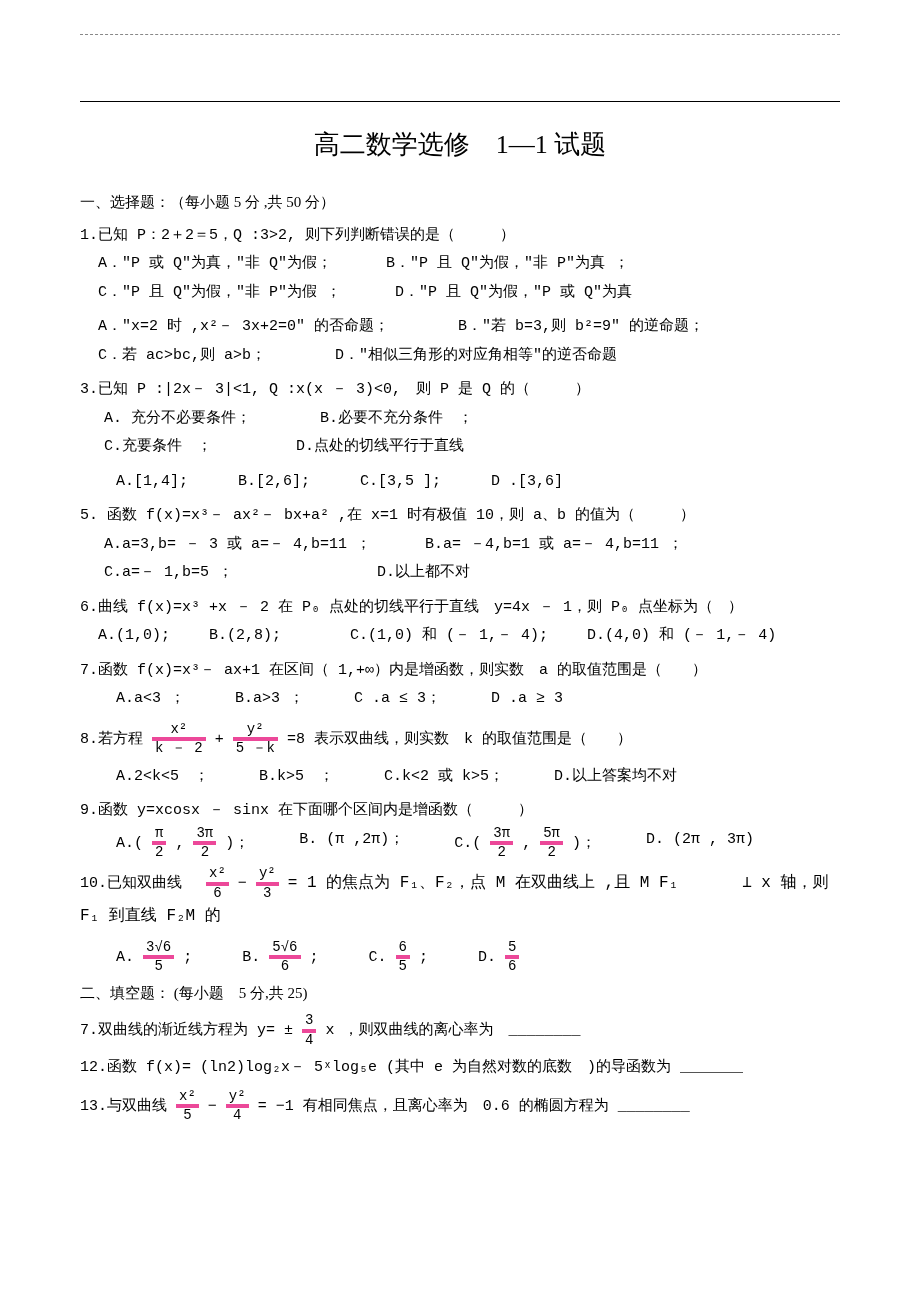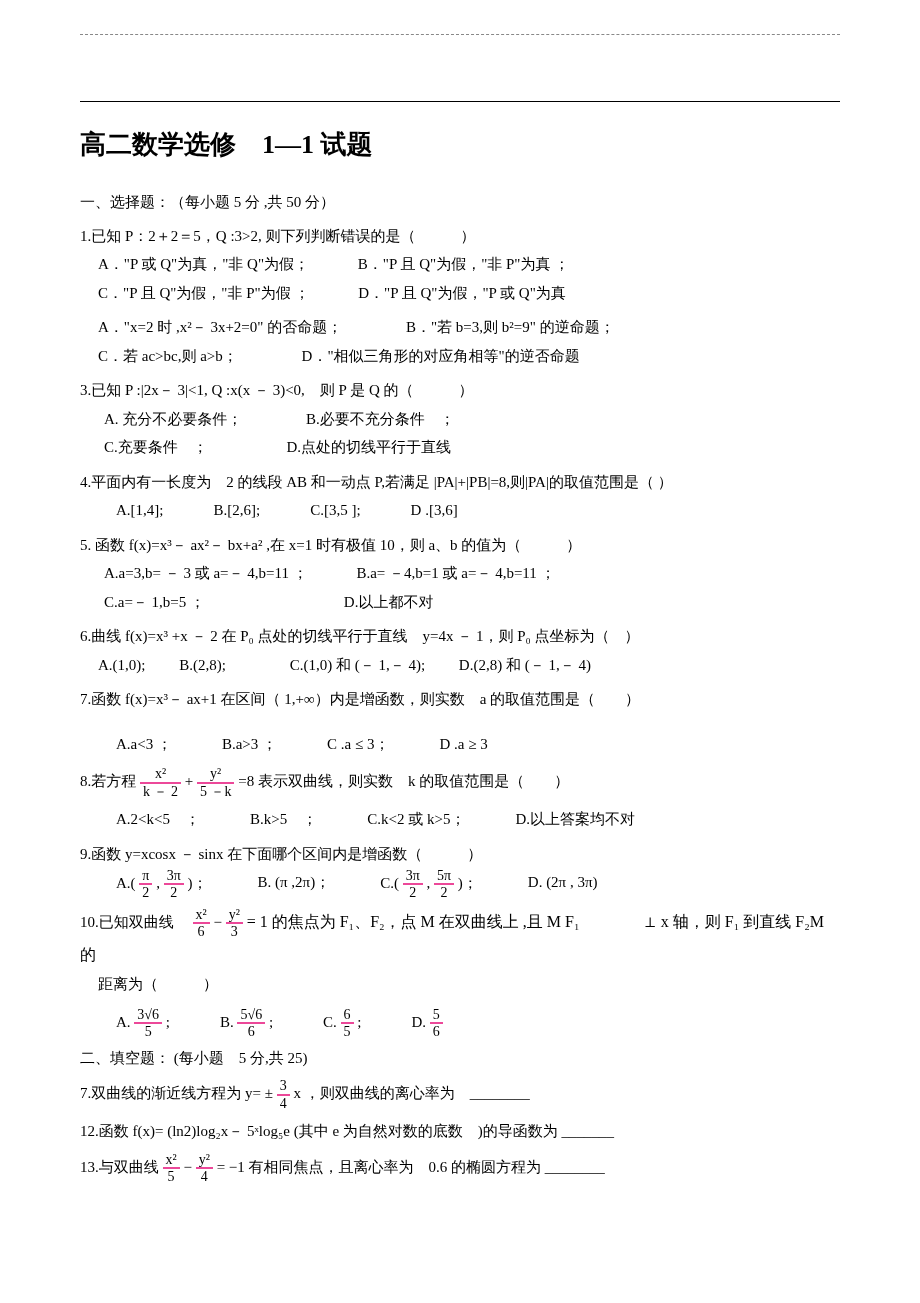--- a/index.html
+++ b/index.html
@@ -16,32 +16,33 @@
       border-top: 1px dashed #888;
       margin-bottom: 40px;
       position: relative;
       top: -26px;
     }
     .title-underline {
       border-bottom: 1px solid #000;
       margin-bottom: 20px;
     }
     h1 {
-      text-align: left;
+      text-align: center;
       font-size: 26px;
-      font-weight: bold;
+      font-weight: normal;
       margin: 20px 0;
       font-family: 'SimHei', 'SimSun', serif;
     }
     .section-header {
       margin-top: 0;
     }
     .question {
       margin: 6px 0;
       line-height: 1.9;
+      font-family: Liberation Mono, monospace;
     }
     .options {
       padding-left: 24px;
       line-height: 1.9;
     }
     .options-row {
       display: flex;
       flex-wrap: wrap;
       padding-left: 36px;
     }
@@ -50,21 +51,21 @@
     }
     .frac {
       display: inline-block;
       vertical-align: middle;
       text-align: center;
       font-size: 14px;
       line-height: 1.1;
     }
     .frac .num {
       display: block;
-      border-bottom: 2px solid #ec4899;
+      border-bottom: 4px solid #ec4899;
       padding: 0 3px;
     }
     .frac .den {
       display: block;
       padding: 0 3px;
     }
     .indent {
       padding-left: 18px;
     }
   </style>
@@ -107,21 +108,20 @@
     <span>A. 充分不必要条件；</span>　　　　
     <span>B.必要不充分条件　；</span>
   </div>
   <div class="options">
     <span>C.充要条件　；</span>　　　　　
     <span>D.点处的切线平行于直线</span>
   </div>
 </div>
 
 <div class="question">
-  <div>4.平面内有一长度为　2 的线段 AB 和一动点 P,若满足 |PA|+|PB|=8,则|PA|的取值范围是（ ）</div>
   <div class="options-row">
     <span>A.[1,4];</span>
     <span>B.[2,6];</span>
     <span>C.[3,5 ];</span>
     <span>D .[3,6]</span>
   </div>
 </div>
 
 <div class="question">
   <div>5. 函数 f(x)=x³－ ax²－ bx+a² ,在 x=1 时有极值 10，则 a、b 的值为（　　　）</div>
@@ -134,27 +134,27 @@
     <span>D.以上都不对</span>
   </div>
 </div>
 
 <div class="question">
   <div>6.曲线 f(x)=x³ +x － 2 在 P₀ 点处的切线平行于直线　y=4x － 1，则 P₀ 点坐标为（　）</div>
   <div class="indent">
     <span>A.(1,0);</span>　　
     <span>B.(2,8);</span>　　　　
     <span>C.(1,0) 和 (－ 1,－ 4);</span>　　
-    <span>D.(2,8) 和 (－ 1,－ 4)</span>
+    <span>D.(4,0) 和 (－ 1,－ 4)</span>
   </div>
 </div>
 
 <div class="question">
   <div>7.函数 f(x)=x³－ ax+1 在区间（ 1,+∞）内是增函数，则实数　a 的取值范围是（　　）</div>
-  <div class="options-row" style="margin-top:16px;align-items:flex-end;">
+  <div class="options-row" style="margin-top:0;align-items:flex-end;">
     <span>A.a&lt;3 ；</span>
     <span>B.a&gt;3 ；</span>
     <span>C .a ≤ 3；</span>
     <span>D .a ≥ 3</span>
   </div>
 </div>
 
 <div class="question" style="margin-top:8px;">
   <span>8.若方程 </span>
   <span class="frac">
@@ -204,21 +204,20 @@
       <span class="num">x²</span>
       <span class="den">6</span>
     </span>
     <span> − </span>
     <span class="frac">
       <span class="num">y²</span>
       <span class="den">3</span>
     </span>
     <span style="font-size:16px;"> = 1 的焦点为 F₁、F₂，点 M 在双曲线上 ,且 M F₁　　　　⊥ x 轴，则 F₁ 到直线 F₂M 的</span>
   </div>
-  <div class="indent">距离为（　　　）</div>
   <div class="options-row" style="margin-top:8px;">
     <span>
       <span>A. </span>
       <span class="frac"><span class="num">3√6</span><span class="den">5</span></span>
       <span> ;</span>
     </span>
     <span>
       <span>B. </span>
       <span class="frac"><span class="num">5√6</span><span class="den">6</span></span>
       <span> ;</span>

